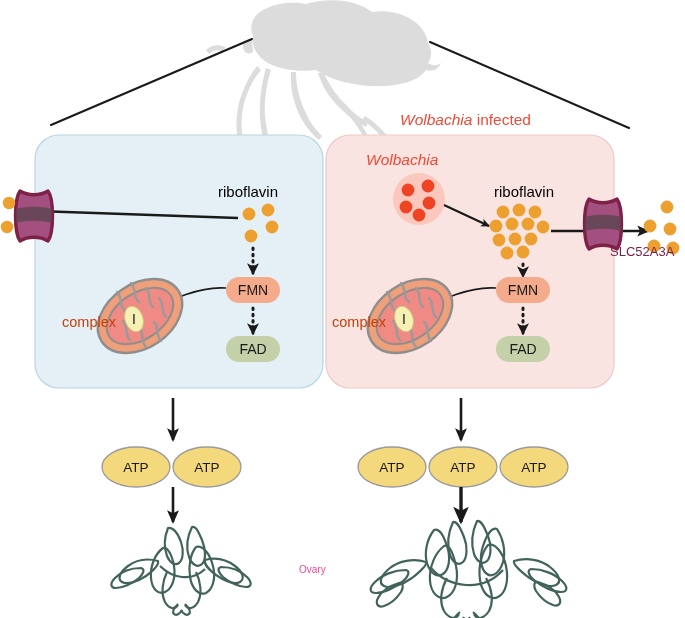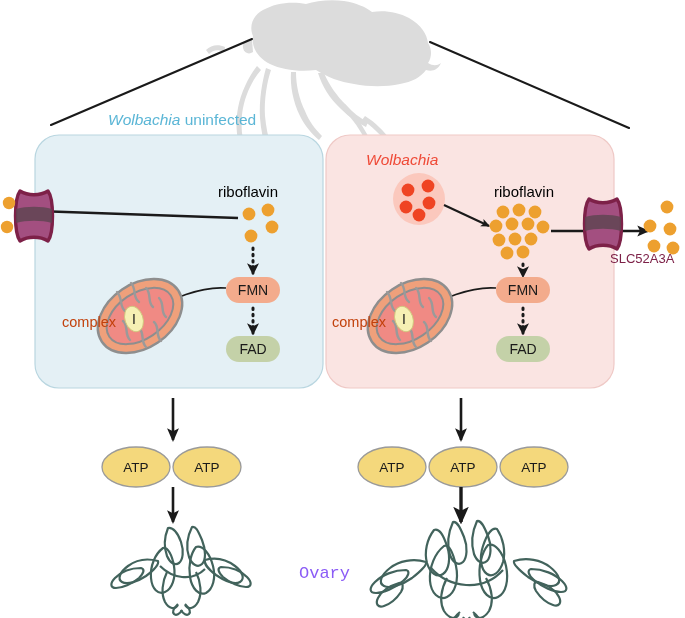--- a/index.html
+++ b/index.html
@@ -46,23 +46,22 @@
   }
   .lbl-slc {
     font-size: 13px;
     color: #7d2148;
   }
   .lbl-complex {
     font-size: 14.5px;
     color: #c2410c;
   }
   .lbl-ovary {
-    font-size: 17px;
-    color: #8b5cf6;
-    font-family: Liberation Mono, monospace;
+    font-size: 10px;
+    color: #ec4899;
   }
   .pill-text {
     font-size: 14px;
     fill: #1a1a1a;
   }
   .atp-text {
     font-size: 13.5px;
     fill: #1a1a1a;
   }
   .roman-text {
@@ -318,30 +317,30 @@
       <path d="M538,582 C548,585 556,591 559,597 C562,603 559,607 553,605
                C547,603 540,597 536,591 C533,586 534,581 538,582 Z"></path>
       <path d="M447,578 C441,589 439,602 444,611 C449,619 456,620 459,614"></path>
       <path d="M486,578 C492,589 494,602 489,611 C484,619 477,620 474,614"></path>
       <path d="M460,612 C455,616 452,620 455,622 C458,624 462,621 464,617"></path>
       <path d="M473,612 C478,616 481,620 478,622 C475,624 471,621 469,617"></path>
       <path d="M431,568 C440,578 452,584 466,585 C481,586 494,580 503,570"></path>
     </g>
   </svg>
 
-  <div class="txt hdr" style="left:108px; top:112px; color:#5bb6d6;">
-    <span class="ital">Wolbachia</span><span> uninfected</span>
+
+  <div class="txt hdr" style="left:400px; top:112px; color:#ef4a37;">
+    <span class="ital">Wolbachia</span><span> infected</span>
   </div>
-
 
   <div class="txt lbl-wolbachia" style="left:366px; top:152px;">Wolbachia</div>
 
   <div class="txt lbl-riboflavin" style="left:218px; top:184px;">riboflavin</div>
   <div class="txt lbl-riboflavin" style="left:494px; top:184px;">riboflavin</div>
 
-  <div class="txt lbl-slc" style="left:610px; top:252px;">SLC52A3A</div>
+  <div class="txt lbl-slc" style="left:610px; top:245px;">SLC52A3A</div>
 
   <div class="txt lbl-complex" style="left:62px; top:315px;">complex</div>
   <div class="txt lbl-complex" style="left:332px; top:315px;">complex</div>
 
   <div class="txt lbl-ovary" style="left:299px; top:565px;">Ovary</div>
 
 </div>
 
 </body></html>

